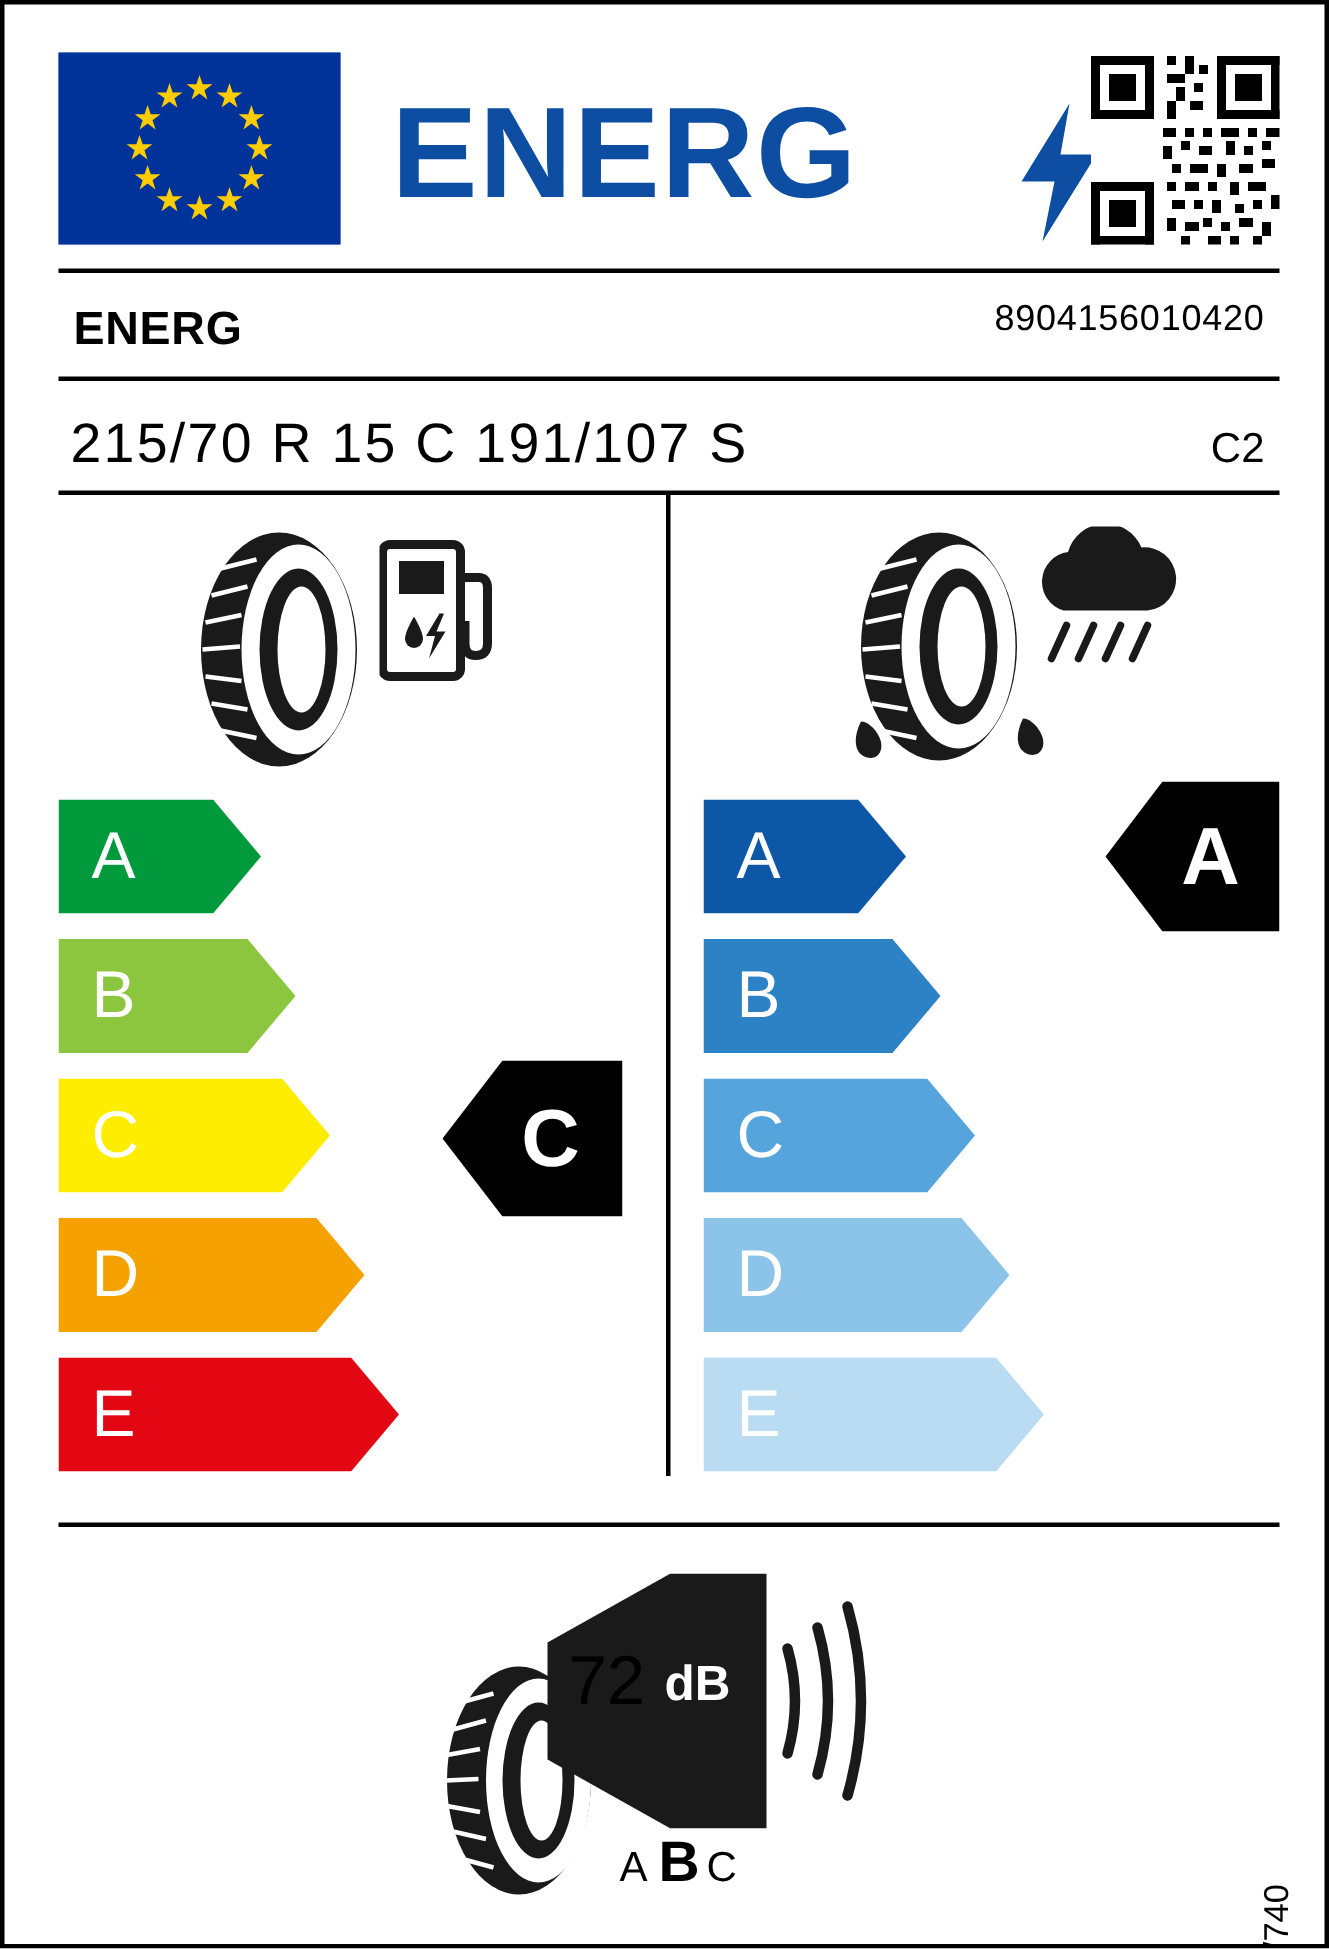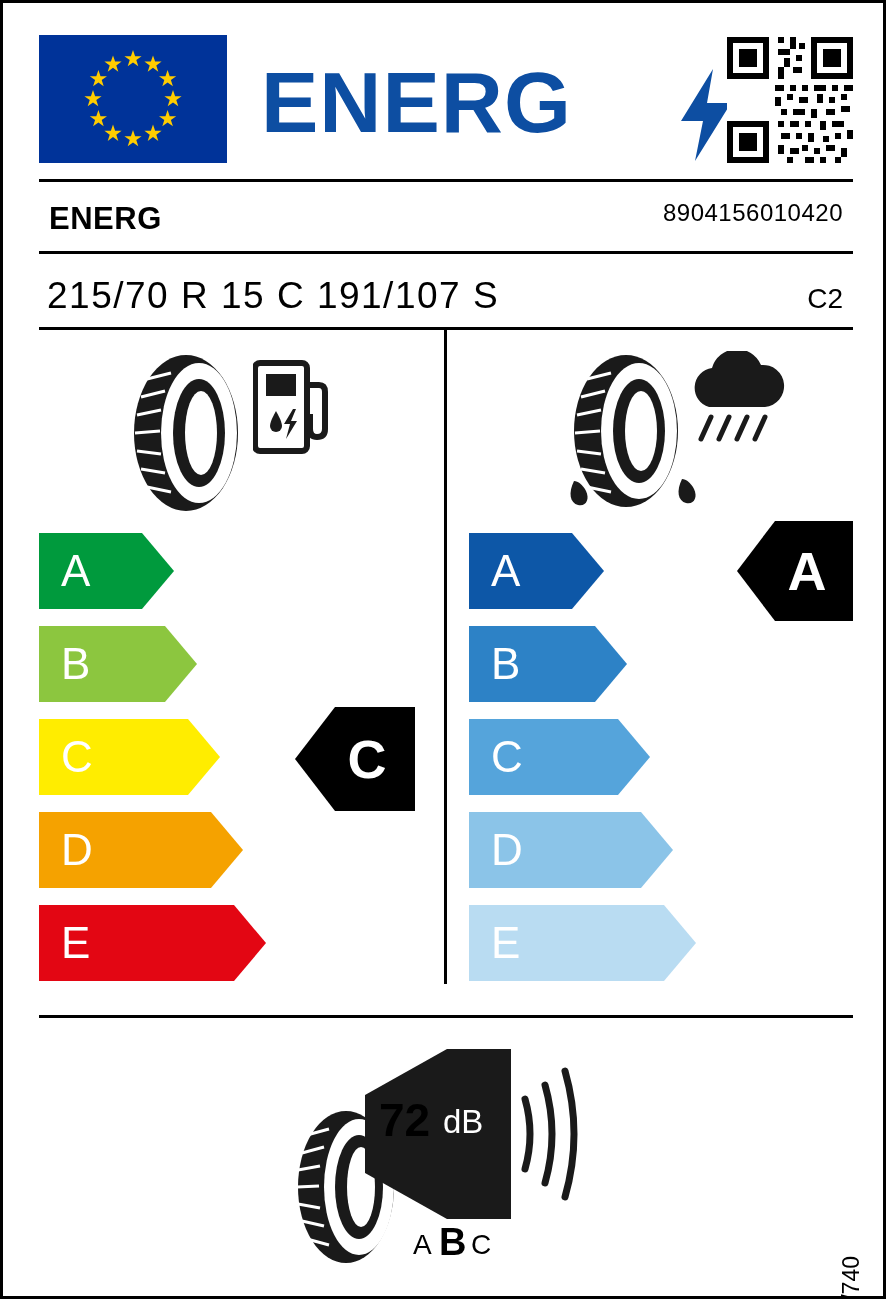--- a/index.html
+++ b/index.html
@@ -142,21 +142,21 @@
     text-align: center;
     color: #fff;
     font-size: 54px;
     font-weight: bold;
     font-family: "Liberation Sans", sans-serif;
   }
 
   
   .noise-db {
     position: absolute;
-    font-weight: bold;
+    font-weight: normal;
     color: #000;
   }
   .noise-class {
     position: absolute;
     color: #000;
   }
   .year {
     position: absolute;
     right: 18px;
     bottom: 40px;
@@ -471,21 +471,21 @@
       <polygon points="6,46 6,124 88,170 152,170 152,0 88,0" fill="#1A1A1A"></polygon>
       <g stroke="#1A1A1A" stroke-width="7" fill="none" stroke-linecap="round">
         <path d="M166 50 Q176 85 166 120"></path>
         <path d="M186 36 Q200 85 186 134"></path>
         <path d="M206 22 Q224 85 206 148"></path>
       </g>
     </svg>
   </div>
 
   <div class="noise-db" style="left:376px; top:1090px; font-size:46px;">72</div>
-  <div class="noise-db" style="left:440px; top:1100px; font-size:33px; font-weight:normal; color:#ffffff;">dB</div>
+  <div class="noise-db" style="left:440px; top:1100px; font-size:33px; font-weight:bold; color:#ffffff;">dB</div>
 
   <div class="noise-class" style="left:410px; top:1226px; font-size:28px;">A</div>
   <div class="noise-class" style="left:436px; top:1218px; font-size:38px; font-weight:bold;">B</div>
   <div class="noise-class" style="left:468px; top:1226px; font-size:28px;">C</div>
 
   <div class="year">2020/740</div>
 
 </div>
 
 </body></html>

